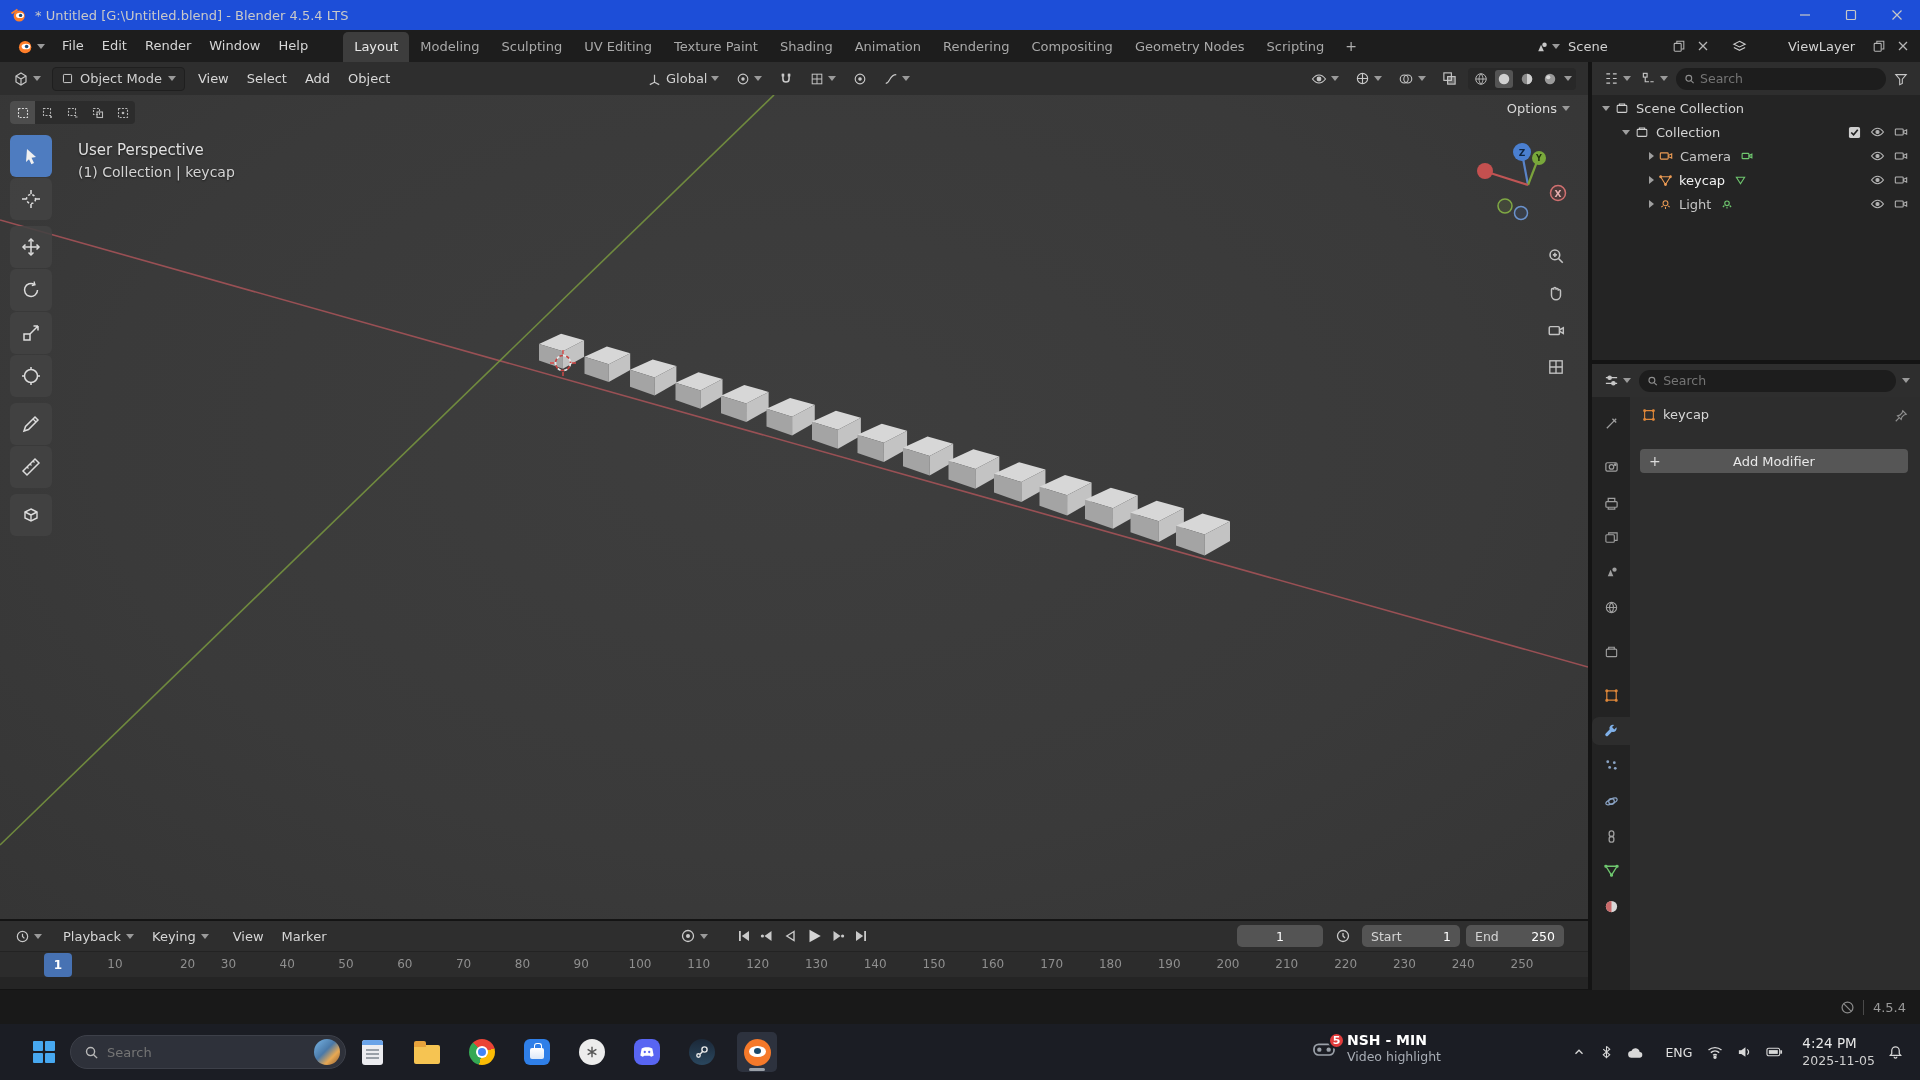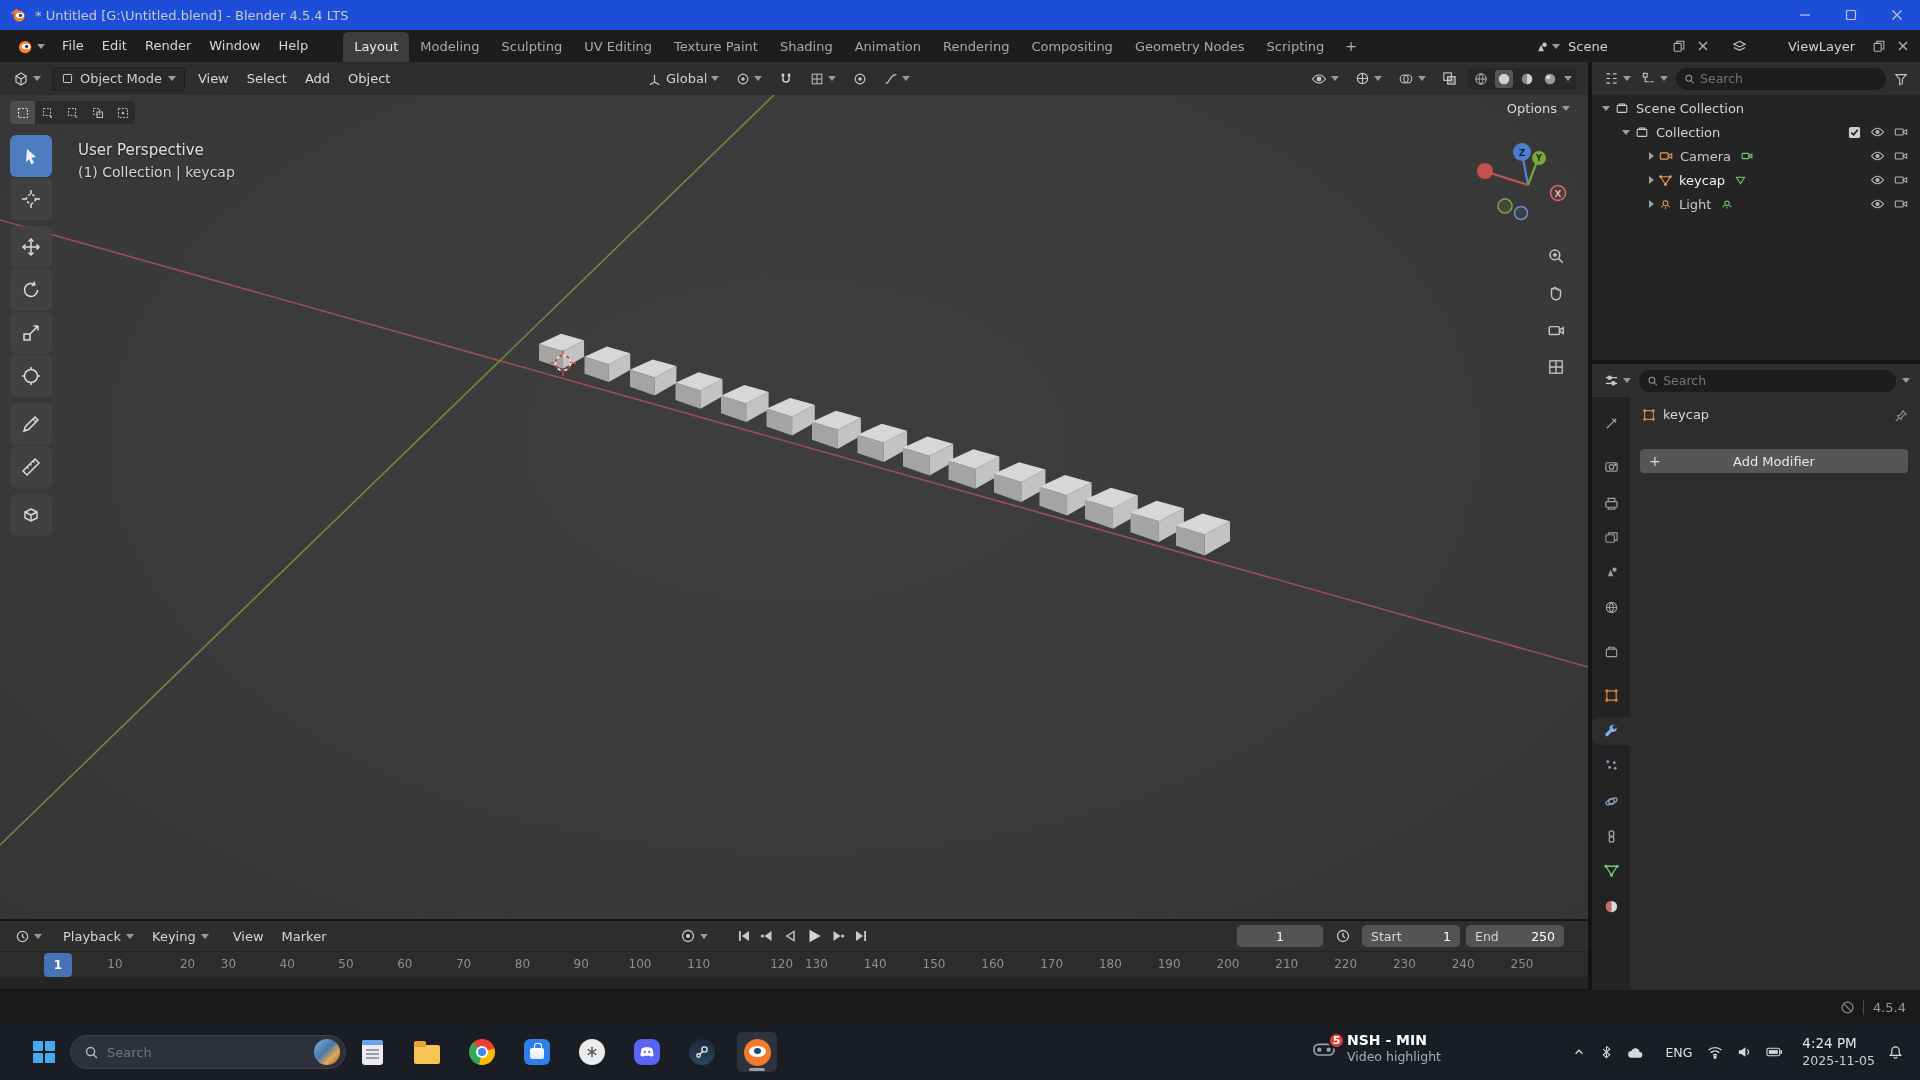--- a/index.html
+++ b/index.html
@@ -673,21 +673,21 @@
           <span class="tl-tick" style="left: 169.6px; margin-left: 18px;">20</span>
           <span class="tl-tick" style="left: 228.4px;">30</span>
           <span class="tl-tick" style="left: 287.2px;">40</span>
           <span class="tl-tick" style="left: 346px;">50</span>
           <span class="tl-tick" style="left: 404.8px;">60</span>
           <span class="tl-tick" style="left: 463.6px;">70</span>
           <span class="tl-tick" style="left: 522.4px;">80</span>
           <span class="tl-tick" style="left: 581.2px;">90</span>
           <span class="tl-tick" style="left: 640px;">100</span>
           <span class="tl-tick" style="left: 698.8px;">110</span>
-          <span class="tl-tick" style="left: 757.6px; margin-left: 24px;">120</span>
+          <span class="tl-tick" style="left: 757.6px;">120</span>
           <span class="tl-tick" style="left: 816.4px;">130</span>
           <span class="tl-tick" style="left: 875.2px;">140</span>
           <span class="tl-tick" style="left: 934px;">150</span>
           <span class="tl-tick" style="left: 992.8px;">160</span>
           <span class="tl-tick" style="left: 1051.6px;">170</span>
           <span class="tl-tick" style="left: 1110.4px;">180</span>
           <span class="tl-tick" style="left: 1169.2px;">190</span>
           <span class="tl-tick" style="left: 1228px;">200</span>
           <span class="tl-tick" style="left: 1286.8px;">210</span>
           <span class="tl-tick" style="left: 1345.6px;">220</span>

